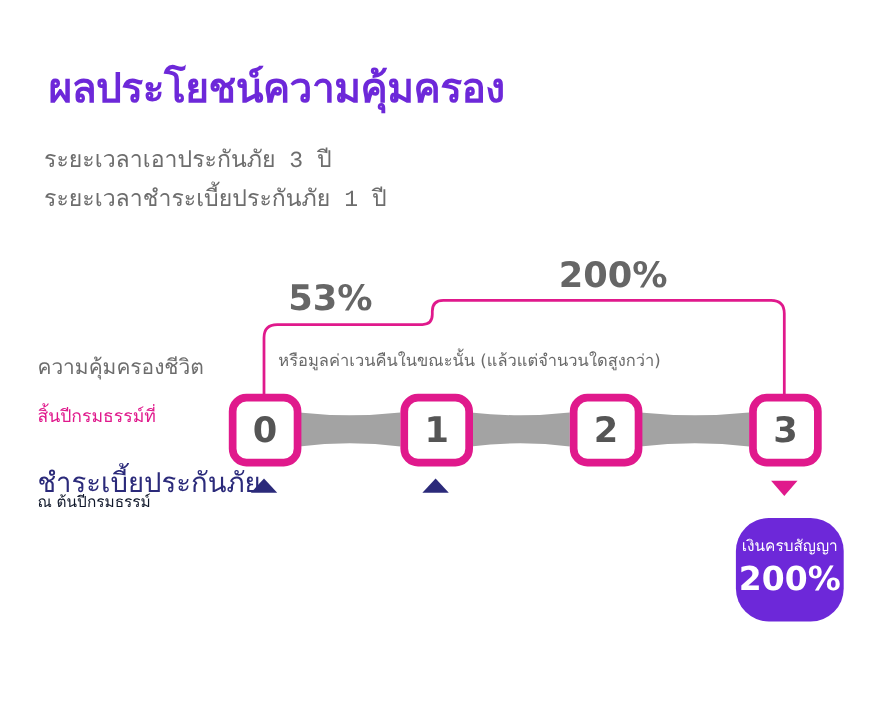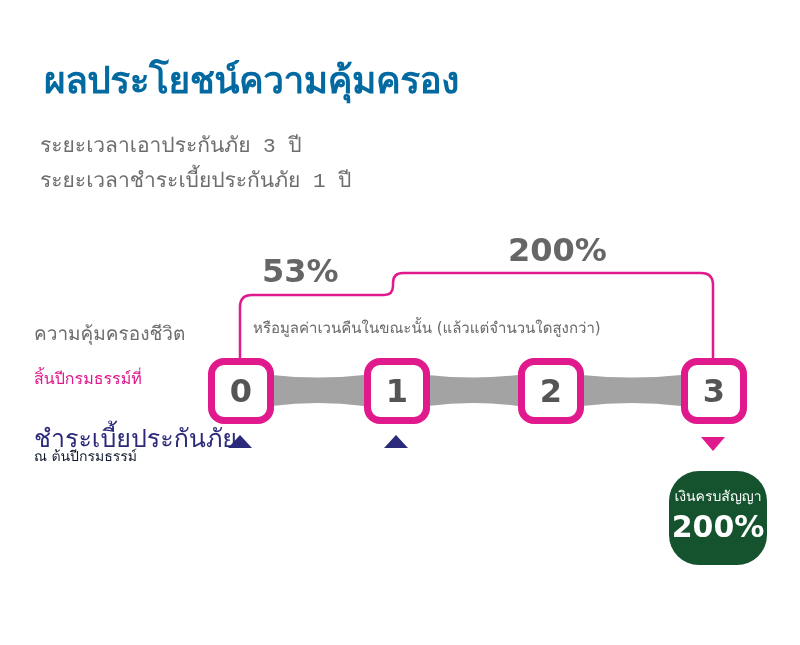--- a/index.html
+++ b/index.html
@@ -1,27 +1,27 @@
 <!DOCTYPE html>
 <html><head>
 <meta charset="utf-8">
 <style>
   html, body { margin:0; padding:0; background:#ffffff; }
   body { width:800px; height:645px; position:relative; overflow:hidden; font-family:"DejaVu Sans", sans-serif; }
   .abs { position:absolute; }
-  .title { left:44px; top:50px; font-size:37px; font-weight:bold; color:#0369a1; white-space:nowrap; letter-spacing:-0.5px; }
+  .title { left:44px; top:50px; font-size:37px; font-weight:bold; color:#6d28d9; white-space:nowrap; letter-spacing:-0.5px; }
   .sub { left:40px; font-size:21px; color:#6d6d6d; white-space:nowrap;font-family:Liberation Mono, monospace; }
   .pct { font-size:32px; font-weight:bold; color:#666666; white-space:nowrap; }
   .note { left:253px; top:316px; font-size:15px; color:#6a6a6a; white-space:nowrap; }
   .lbl-gray { left:34px; top:318px; font-size:19px; color:#6d6d6d; white-space:nowrap; }
   .lbl-pink { left:34px; top:366px; font-size:16px; color:#e0198c; white-space:nowrap; }
   .lbl-navy { left:34px; top:418px; font-size:25px; color:#2b2a7a; white-space:nowrap; }
   .lbl-navy-sm { left:34px; top:445px; font-size:14px; color:#0f172a; white-space:nowrap; }
   .yearbox { width:52px; height:52px; border:7px solid #e0198c; border-radius:16px; background:#fff; display:flex; align-items:center; justify-content:center; font-size:32px; color:#555; font-weight:bold; box-sizing:content-box; }
-  .payout { left:669px; top:471px; width:98px; height:94px; background:#14532d; border-radius:30px; color:#fff; text-align:center; }
+  .payout { left:669px; top:471px; width:98px; height:94px; background:#6d28d9; border-radius:30px; color:#fff; text-align:center; }
   .payout .t1 { font-size:14px; margin-top:14px; white-space:nowrap; }
   .payout .t2 { font-size:30px; font-weight:bold; margin-top:2px; }
 </style>
 </head>
 <body>
 
 <div class="abs title">ผลประโยชน์ความคุ้มครอง</div>
 <div class="abs sub" style="top:128px">ระยะเวลาเอาประกันภัย 3 ปี</div>
 <div class="abs sub" style="top:163px">ระยะเวลาชำระเบี้ยประกันภัย 1 ปี</div>
 

